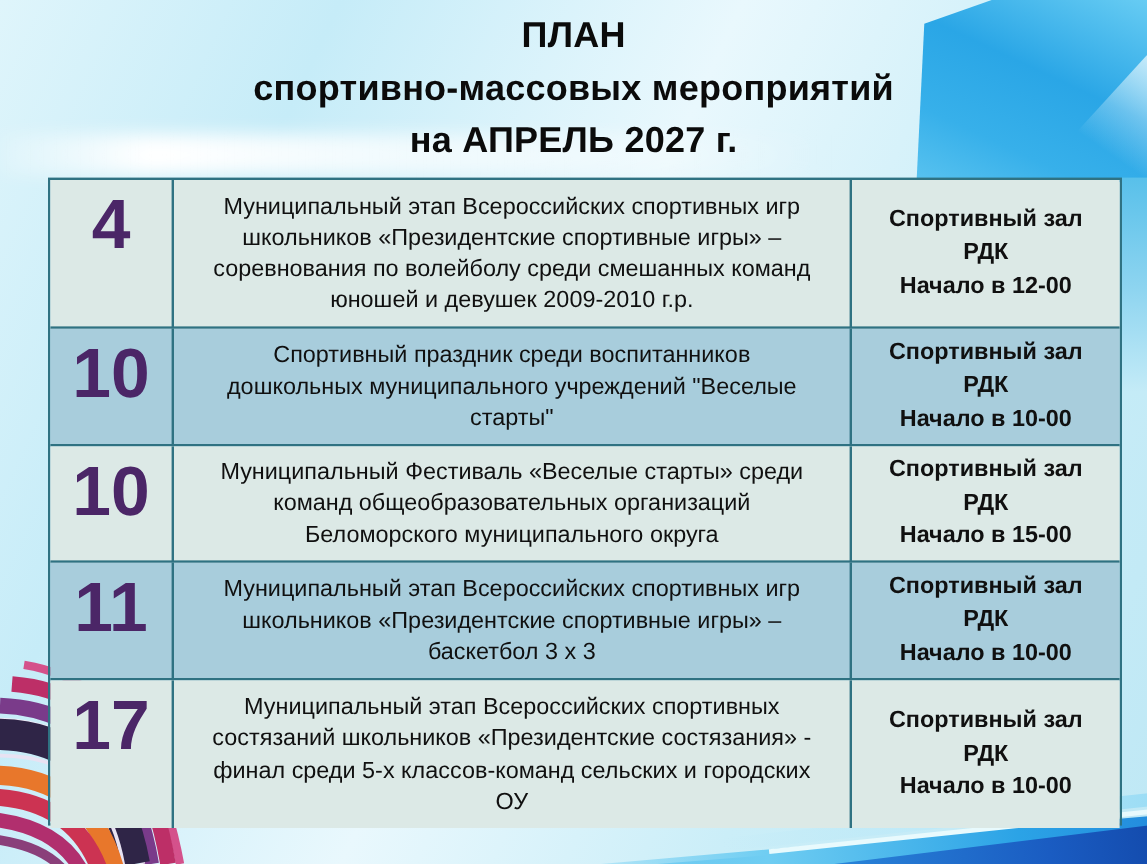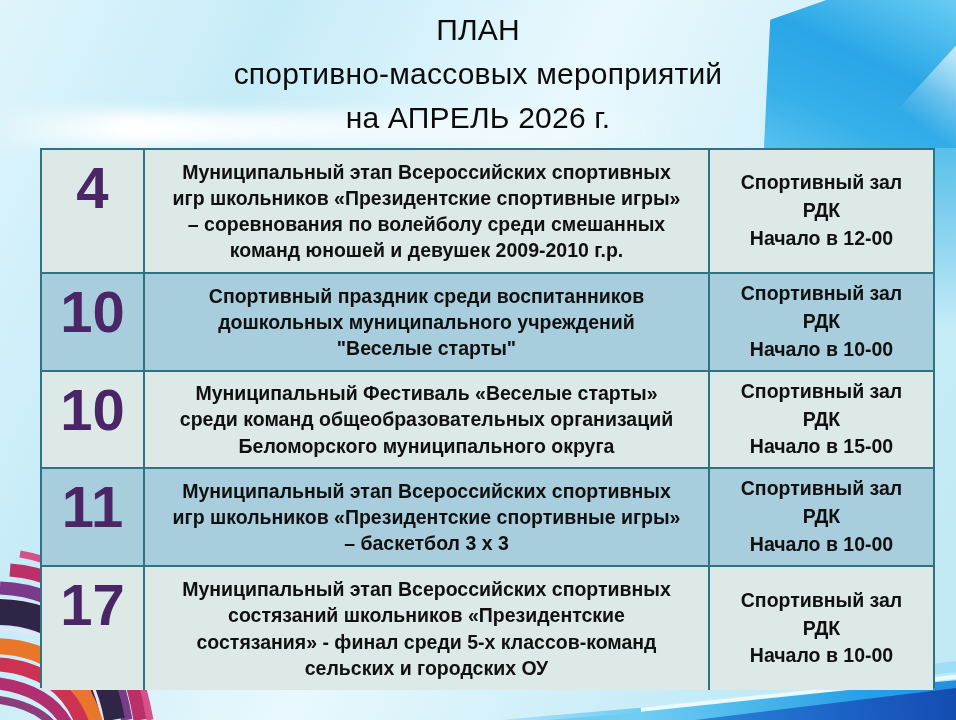--- a/index.html
+++ b/index.html
@@ -38,39 +38,39 @@
       background:linear-gradient(90deg,rgba(200,236,250,0),#bfeaf8 40%,#8fd8f4 100%);}
   .s3{left:690px;top:700px;width:340px;height:60px;transform:rotate(-7deg);
       background:linear-gradient(90deg,#2a86da 0%,#1a5cc2 55%,#0f3f9e 100%);}
   .s4{left:300px;top:712px;width:700px;height:22px;transform:rotate(-4.5deg);
       background:linear-gradient(90deg,rgba(190,232,248,0) 0%,#49b7ec 55%,#1e6fd0 100%);}
   .s5{left:640px;top:690px;width:340px;height:4px;transform:rotate(-6deg);background:#e8fafd;}
   
   .ribbon{position:absolute;left:0;top:548px;width:165px;height:172px;z-index:2;}
   
   .title{position:absolute;left:0;top:8px;width:100%;text-align:center;z-index:3;color:#0b0b0b;}
-  .title div{font-size:30px;font-weight:normal;line-height:44px;letter-spacing:.2px;}
+  .title div{font-size:30px;font-weight:bold;line-height:44px;letter-spacing:.2px;}
   
   .plan-table{
     position:absolute;left:40px;top:148px;width:895px;height:540px;z-index:3;
     display:grid;grid-template-columns:103px 1fr 223px;
     grid-template-rows:124px 98px 97px 98px 123px;
     border:2px solid #2f7282;box-sizing:border-box;
   }
   .cell{
     border-right:2px solid #2f7282;border-bottom:2px solid #2f7282;box-sizing:border-box;
     display:flex;flex-direction:column;align-items:center;justify-content:center;
     text-align:center;color:#101010;
   }
   .row-odd{background:#dce9e6;}
   .row-even{background:#a8cddc;}
   .cell.c3{border-right:none;}
   .date-cell{justify-content:flex-start;padding-top:8px;
     font-size:58px;font-weight:bold;color:#4b2667;line-height:1.05;}
-  .event-cell{padding:4px 26px;font-size:19.5px;font-weight:bold;line-height:1.34;}
+  .event-cell{padding:4px 26px;font-size:19.5px;font-weight:normal;line-height:1.34;}
   .venue-cell{padding:4px 12px;font-size:19.5px;font-weight:bold;line-height:1.42;}
 </style>
 </head>
 <body>
 
 <div class="white-streak"></div>
 <div class="blue-band">
   <div class="blue-band-inner"></div>
 </div>
 <div class="right-strip"></div>
@@ -90,21 +90,21 @@
   <path d="M -10 82 Q 86 76 103 174" stroke="#e8e2f2" stroke-width="3"></path>
   <path d="M -12 98 Q 74 96 96 178" stroke="#e8772b" stroke-width="16"></path>
   <path d="M -14 116 Q 62 116 84 180" stroke="#cc3352" stroke-width="14"></path>
   <path d="M -16 134 Q 50 138 70 182" stroke="#b12f6e" stroke-width="12"></path>
   <path d="M -18 150 Q 40 154 58 184" stroke="#8a3f7a" stroke-width="8"></path>
 </svg>
 
 <div class="title">
   <div>ПЛАН</div>
   <div>спортивно-массовых мероприятий</div>
-  <div>на АПРЕЛЬ 2026 г.</div>
+  <div>на АПРЕЛЬ 2027 г.</div>
 </div>
 
 <div class="plan-table">
 
   <div class="cell date-cell row-odd">4</div>
   <div class="cell event-cell row-odd">Муниципальный этап Всероссийских спортивных игр школьников «Президентские спортивные игры» – соревнования по волейболу среди смешанных команд юношей и девушек 2009-2010 г.р.</div>
   <div class="cell venue-cell c3 row-odd">
     <span>Спортивный зал РДК</span>
     <span>Начало в 12-00</span>
   </div>

